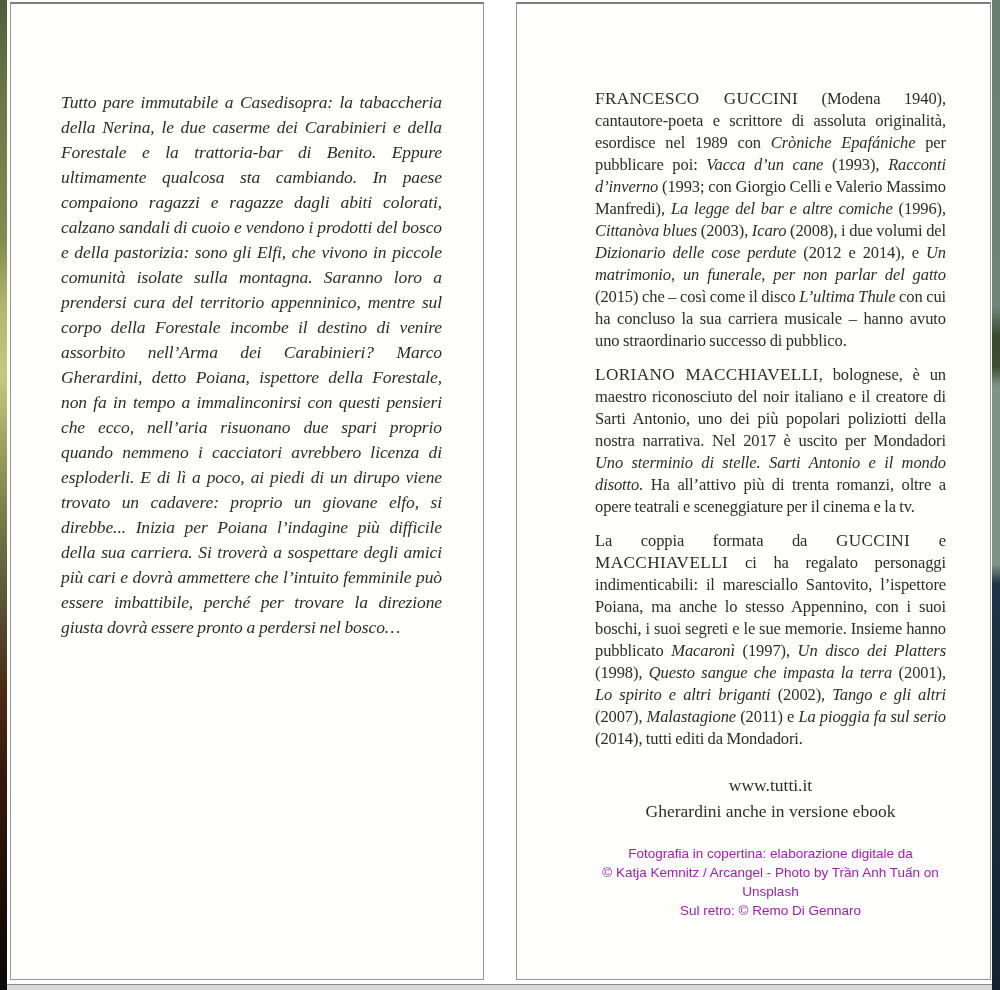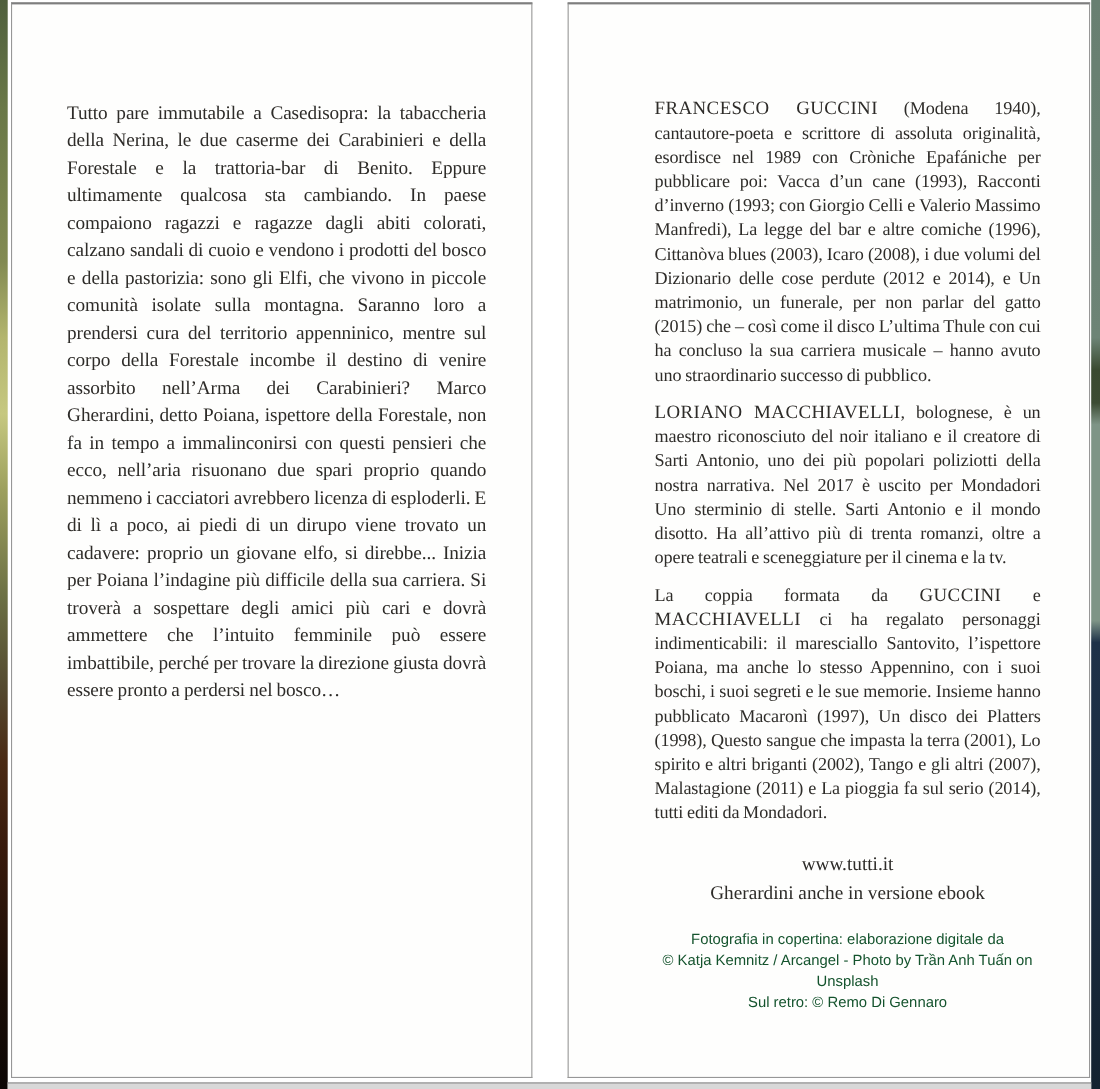--- a/index.html
+++ b/index.html
@@ -8,42 +8,42 @@
 
   
   .edge{position:absolute;top:0;height:990px;}
   .edge.left{left:0;width:7px;}
   .edge.right{right:0;width:8px;}
 
   
   .flap{position:absolute;top:2px;height:978px;background:#fefefd;
         border:1px solid #979797;border-top:2px solid #7e7e7e;
         box-sizing:border-box;overflow:hidden;color:#2e2c29;}
-  .flap.front{left:10px;width:474px;}
+  .flap.front{left:10px;width:474px;font-style:italic;}
   .flap.back{left:516px;width:475px;}
 
   .flap .inner{height:100%;box-sizing:border-box;}
   .front .inner{padding:86px 41px 0 50px;}
   .back  .inner{padding:84px 44px 0 78px;}
 
   .synopsis{font-size:17.5px;line-height:25px;text-align:justify;
             letter-spacing:-0.1px;word-spacing:-0.5px;hyphens:auto;margin:0;}
 
   .bio{font-size:16.5px;line-height:22px;text-align:justify;
        letter-spacing:-0.1px;word-spacing:-0.6px;hyphens:auto;margin:0;}
   .bio + .bio{margin-top:12px;}
-  .bio .i{}
+  .bio .i{font-style:italic;}
   .bio .caps{letter-spacing:0.4px;font-size:1.04em;}
 
   .links{margin-top:22px;text-align:center;font-size:17.5px;line-height:26px;}
   .links div{white-space:nowrap;}
 
   .credits{margin-top:20px;text-align:center;
            font-family:"Liberation Sans", sans-serif;
-           font-size:13.5px;line-height:19px;color:#14532d;}
+           font-size:13.5px;line-height:19px;color:#a21caf;}
 
   
   .bottom-strip{position:absolute;left:7px;right:8px;bottom:0;height:5px;
                 background:#d8d8d8;border-top:1px solid #8a8a8a;}
 </style>
 </head>
 <body>
 
 <div class="scene">
 

